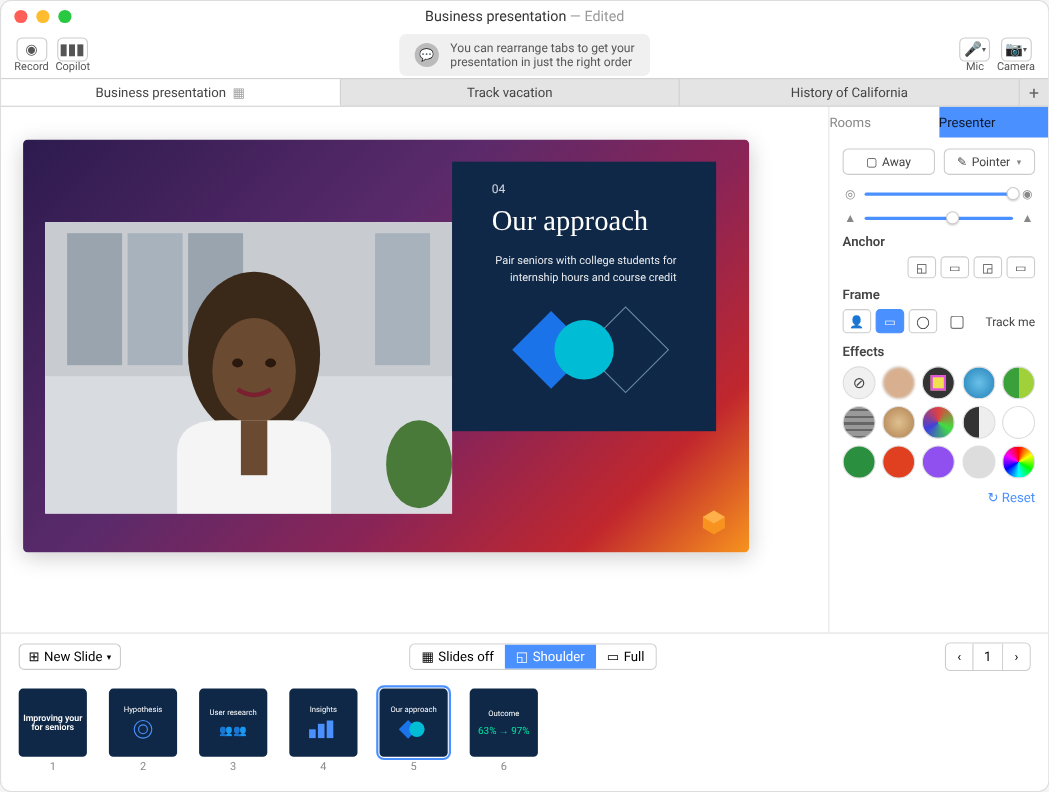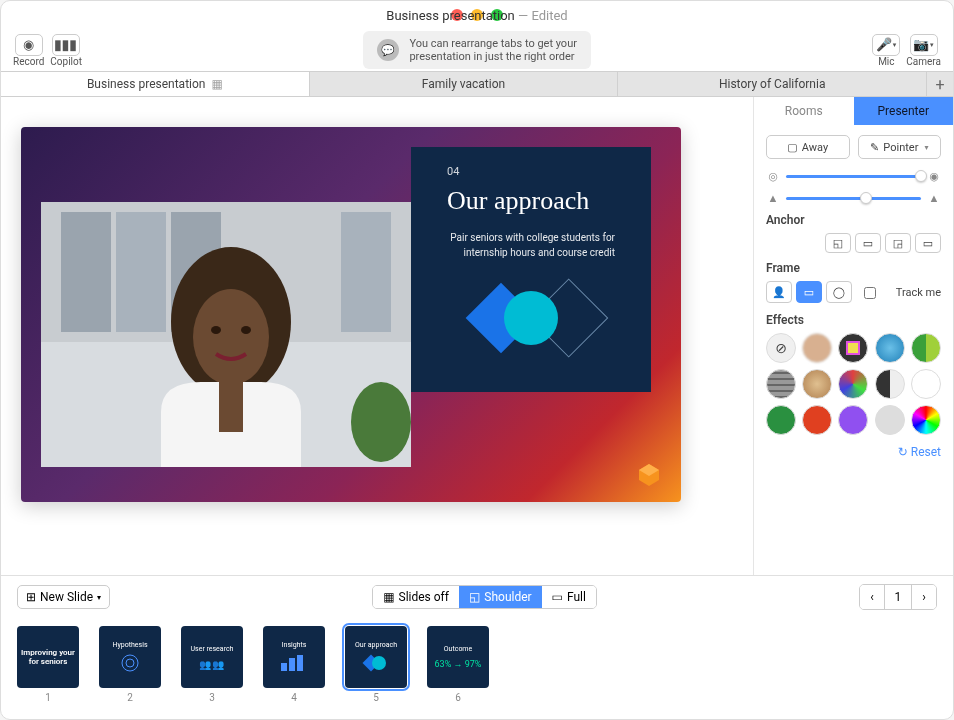--- a/index.html
+++ b/index.html
@@ -1,18 +1,18 @@
 <!DOCTYPE html>
 <html><head>
 <meta charset="utf-8">
 <style>
 * { margin:0; padding:0; box-sizing:border-box; font-family:-apple-system,BlinkMacSystemFont,"Segoe UI",Roboto,sans-serif; }
 body { width:954px; height:720px; background:#f5f5f5; overflow:hidden; }
 .window { width:954px; height:720px; background:#fff; border-radius:10px; overflow:hidden; display:flex; flex-direction:column; border:1px solid #ddd;}
-.titlebar { height:28px; display:flex; align-items:center; padding:0 12px; position:relative;justify-content:center; }
+.titlebar { height:28px; display:flex; align-items:center; padding:0 12px; position:relative; }
 .traffic { display:flex; gap:8px; }
 .dot { width:12px; height:12px; border-radius:50%; }
 .dot.red{background:#ff5f57}.dot.yellow{background:#febc2e}.dot.green{background:#28c840}
 .wtitle { position:absolute; left:50%; transform:translateX(-50%); font-size:13px; color:#333; }
 .wtitle .edited{color:#999}
 .toolbar { height:42px; display:flex; align-items:center; padding:0 12px; gap:12px; }
 .tb-left { display:flex; gap:6px; }
 .tb-btn { display:flex; flex-direction:column; align-items:center; font-size:10px; color:#555; cursor:pointer; }
 .tb-btn .ico { width:28px; height:22px; border:1px solid #ccc; border-radius:5px; display:flex; align-items:center; justify-content:center; background:#fff; font-size:13px; }
 .hint { margin:0 auto; background:#f0f0f0; border-radius:6px; padding:6px 14px; display:flex; align-items:center; gap:10px; font-size:11px; color:#555; }
@@ -30,21 +30,21 @@
 .photo svg{width:100%;height:100%}
 .slide .card { position:absolute; right:30px; top:20px; width:240px; height:245px; background:#0f2847; padding:18px 36px; color:#fff; }
 .card .num{font-size:11px;opacity:.8}
 .card .title{font-size:26px;font-weight:400;margin-top:8px;font-family:Georgia,serif}
 .card .sub{font-size:10px;margin-top:14px;line-height:1.5;text-align:right;opacity:.9}
 .card .shapes{margin-top:18px;position:relative;height:80px;display:flex;justify-content:center}
 .logo3d{position:absolute;right:18px;bottom:14px;width:28px;height:28px}
 .logo3d svg{width:100%;height:100%}
 .sidebar { width:200px; background:#fff; border-left:1px solid #e5e5e5; display:flex; flex-direction:column; }
 .side-tabs{height:28px;display:flex;font-size:12px}
-.side-tab{flex:1;display:flex;align-items:center;justify-content:center;color:#888;cursor:pointer}
+.side-tab{flex:1;display:flex;align-items:center;color:#888;cursor:pointer}
 .side-tab.active{background:#4a90ff;color:#0f172a}
 .side-body{padding:10px 12px;font-size:11px;color:#444;overflow-y:auto}
 .seg-row{display:flex;gap:8px;margin-bottom:10px}
 .segbtn{flex:1;height:24px;border:1px solid #ccc;border-radius:5px;background:#fff;display:flex;align-items:center;justify-content:center;gap:4px;font-size:11px;cursor:pointer}
 .segbtn .chev{font-size:8px;color:#888;margin-left:2px}
 .slider-row{display:flex;align-items:center;gap:6px;margin:8px 0}
 .slider-row .sicon{width:14px;height:14px;display:flex;align-items:center;justify-content:center;color:#888}
 .slider{flex:1;height:3px;background:#4a90ff;border-radius:2px;position:relative}
 .slider .thumb{position:absolute;width:12px;height:12px;background:#fff;border:1px solid #ccc;border-radius:50%;top:-5px;box-shadow:0 1px 2px rgba(0,0,0,.2)}
 .sec-label{font-weight:600;margin:8px 0 6px;font-size:12px}
@@ -126,21 +126,21 @@
       </div>
     </div>
   </div>
 
   <div class="tabs">
     <div class="tab active">
       <span>Business presentation</span>
       <span class="cop-ico">▦</span>
     </div>
     <div class="tab">
-      <span>Family vacation</span>
+      <span>Track vacation</span>
     </div>
     <div class="tab">
       <span>History of California</span>
     </div>
     <div class="addtab">+</div>
   </div>
 
   <div class="main">
     <div class="canvas-area">
       <div class="slide">

